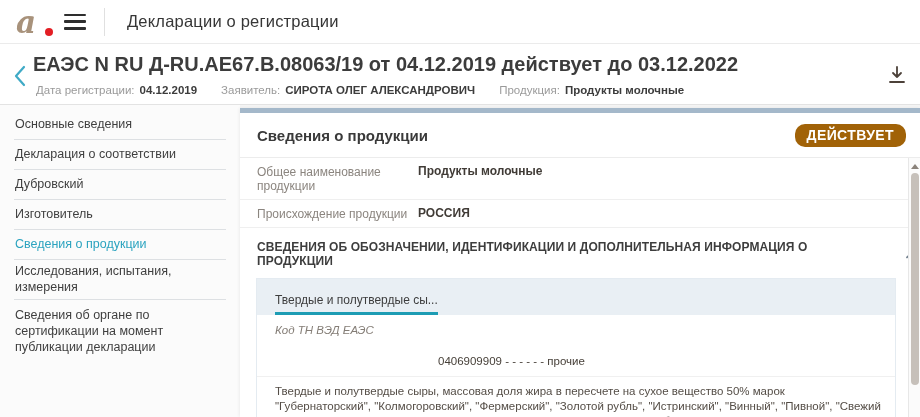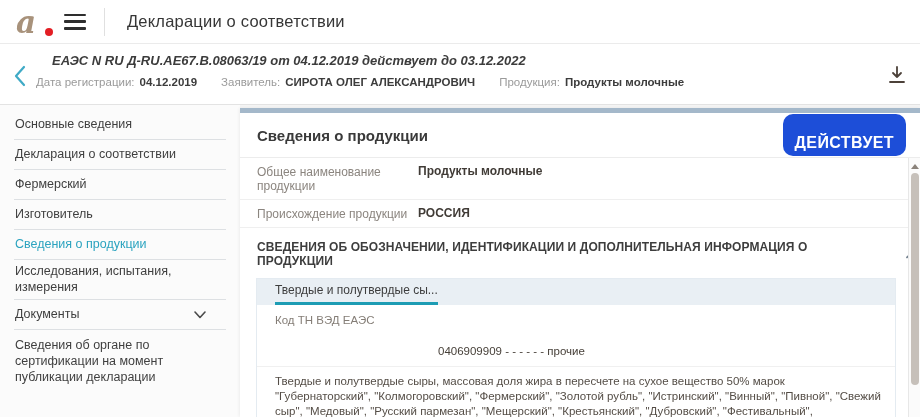--- a/index.html
+++ b/index.html
@@ -22,21 +22,21 @@
   }
   .logo-dot { position:absolute; right:-3px; bottom:1px; width:8px; height:8px; border-radius:50%; background:#e31e24; }
   .hamburger { width:22px; height:16px; display:flex; flex-direction:column; justify-content:space-between; cursor:pointer; margin-right:18px; }
   .hamburger span { height:2.5px; background:#2e2e2e; border-radius:1px; }
   .topbar-divider { width:1px; height:28px; background:#e0e0e0; margin-right:22px; }
   .app-title { font-size:16.5px; font-weight:500; color:#363636; letter-spacing:.2px; }
 
   
   .subheader { background:#fff; border-bottom:1px solid #e3e3e3; height:61px; padding:9px 16px 0 14px; position:relative; }
   .back-btn { position:absolute; left:12px; top:20px; width:18px; height:24px; cursor:pointer; }
-  .decl-title { font-size:13px; font-weight:bold; color:#3c3c3c; margin-left:38px;font-style:italic; }
+  .decl-title { font-size:20px; font-weight:bold; color:#3c3c3c; margin-left:19px; }
   .download-btn { position:absolute; right:10px; top:20px; width:24px; height:24px; cursor:pointer; }
   .meta-row { display:flex; margin:8px 0 0 22px; font-size:11.5px; align-items:baseline; }
   .meta-pair { margin-right:24px; white-space:nowrap; }
   .meta-label { color:#9a9a9a; margin-right:5px; }
   .meta-value { color:#3c3c3c; font-weight:bold; }
 
   
   .bodywrap { display:flex; height:312px; background:#f4f4f4; }
 
   
@@ -52,47 +52,47 @@
 
   
   .card { flex:1; background:#fff; position:relative; box-shadow:-1px 0 3px rgba(0,0,0,.06); margin-top:3px; }
   .hscrollbar { height:5px; background:#a4b8ca; width:100%; cursor:pointer; }
   .card-header {
     height:45px; display:flex; align-items:center; justify-content:space-between;
     padding:0 14px 0 17px; border-bottom:1px solid #ececec;
   }
   .card-title { font-size:15px; font-weight:bold; color:#3a3a3a; }
   .status-badge {
-    background:#1d4ed8; color:#fff; font-size:16px; font-weight:bold;
-    padding:20px 12px 4px; border-radius:10px; letter-spacing:.4px;
+    background:#a16207; color:#fff; font-size:14px; font-weight:bold;
+    padding:3px 12px 4px; border-radius:10px; letter-spacing:.4px;
   }
 
   .scroll-area { position:relative; height:259px; overflow:hidden; padding-right:0; }
 
   
   .frow { display:flex; padding:6px 0 6px 17px; border-bottom:1px solid #efefef; align-items:flex-start; }
   .frow .flabel { flex:0 0 161px; color:#8b857f; font-size:12px; padding-top:1px; }
   .frow .fvalue { font-weight:bold; color:#403b36; font-size:12px; }
 
   .section-head {
     display:flex; align-items:center; padding:12px 0 10px 17px;
     font-size:12px; font-weight:bold; color:#3d3d3d; letter-spacing:.1px;gap:12px;
   }
   .section-chevron { margin-left:10px; width:14px; height:9px; cursor:pointer; }
 
   
   .panel { margin-left:16px; width:640px; border:1px solid #e4ebf1; background:#fff; }
-  .panel-tabs { background:#e9eff4; height:26px; display:flex; align-items:flex-end; padding-left:18px; }
+  .panel-tabs { background:#e9eff4; height:36px; display:flex; align-items:flex-end; padding-left:18px; }
   .panel-tab {
     font-size:12px; font-weight:500; color:#3d3d3d; padding:0 0 8px 0; position:relative;
     cursor:pointer; min-width:130px;
   }
   .panel-tab::after { content:""; position:absolute; left:0; right:0; bottom:0; height:3px; background:#1d9cb4; }
   .prow { display:flex; padding:7px 14px 7px 18px; border-bottom:1px solid #f0f0f0; align-items:flex-start; }
-  .prow .flabel { flex:0 0 163px; color:#847d76; font-size:11.5px; line-height:1.3; padding-top:1px; }
+  .prow .flabel { flex:0 0 163px; color:#847d76; font-size:11.5px; line-height:1.3; padding-top:1px;font-style:italic; }
   .prow .fvalue { flex:1; color:#544d46; font-size:11.5px; line-height:1.3; }
   .prow .fvalue.code { color:#474039;margin-top:32px; }
 
   
   .vscrollbar {
     position:absolute; top:0; right:0; width:12px; height:259px;
     background:#fbfbfb; border-left:1px solid #e7e7e7;
   }
   .vscroll-arrow {
     width:0; height:0; margin:6px auto 4px;
@@ -110,21 +110,21 @@
     <div class="logo">
       <span class="logo-a">a</span>
       <span class="logo-dot"></span>
     </div>
     <div class="hamburger">
       <span></span>
         <span></span>
         <span></span>
     </div>
     <div class="topbar-divider"></div>
-    <div class="app-title">Декларации о соответствии</div>
+    <div class="app-title">Декларации о регистрации</div>
   </header>
 
   <div class="subheader">
     <div class="back-btn">
       <svg width="18" height="24" viewBox="0 0 18 24">
         <polyline points="12,3 4,12 12,21" fill="none" stroke="#3faac6" stroke-width="2.2" stroke-linecap="round" stroke-linejoin="round"></polyline>
       </svg>
     </div>
     <div class="decl-title">ЕАЭС N RU Д-RU.АЕ67.В.08063/19 от 04.12.2019 действует до 03.12.2022</div>
     <div class="download-btn">
@@ -149,37 +149,31 @@
   <div class="bodywrap">
 
     <nav class="sidebar">
       <div class="nav-item">
           <span>Основные сведения</span>
         </div>
       <div class="nav-item">
           <span>Декларация о соответствии</span>
         </div>
       <div class="nav-item">
-          <span>Фермерский</span>
+          <span>Дубровский</span>
         </div>
       <div class="nav-item">
           <span>Изготовитель</span>
         </div>
       <div class="nav-item active">
           <span>Сведения о продукции</span>
         </div>
       <div class="nav-item">
           <span>Исследования, испытания, измерения</span>
         </div>
-      <div class="nav-item">
-        <span>Документы</span>
-        <svg class="nav-chevron" viewBox="0 0 12 8">
-          <polyline points="1,1 6,6.5 11,1" fill="none" stroke="#4a4a4a" stroke-width="1.6" stroke-linecap="round" stroke-linejoin="round"></polyline>
-        </svg>
-      </div>
       <div class="nav-item last">
           <span>Сведения об органе по сертификации на момент публикации декларации</span>
         </div>
     </nav>
 
     <main class="card">
       <div class="hscrollbar"></div>
 
       <div class="card-header">
         <div class="card-title">Сведения о продукции</div>

